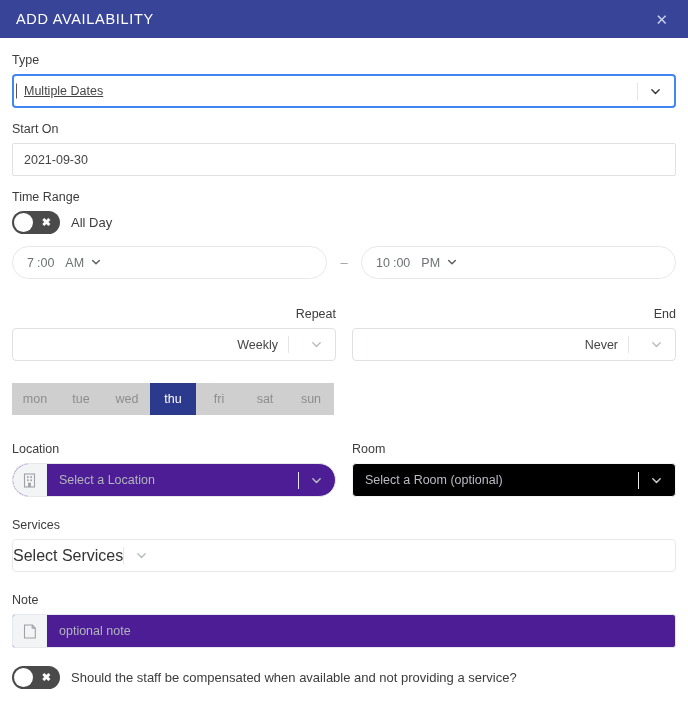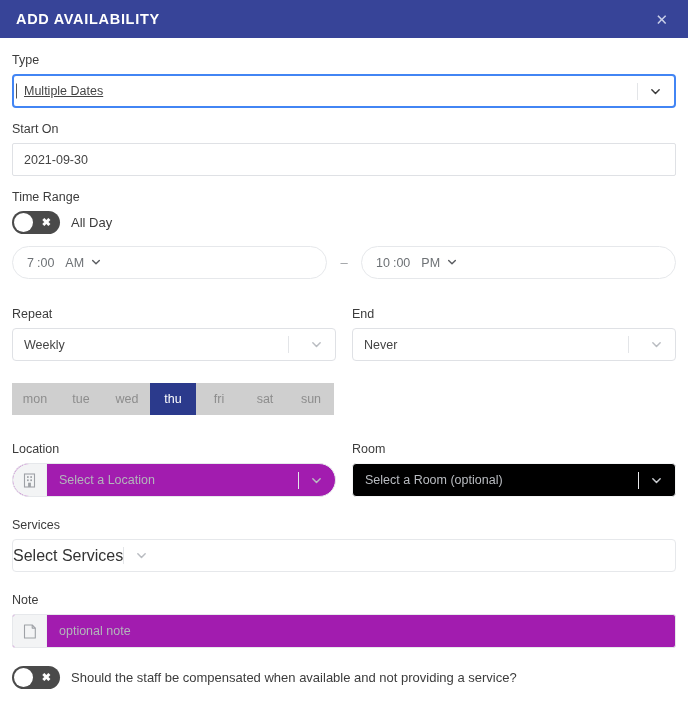--- a/index.html
+++ b/index.html
@@ -20,21 +20,21 @@
     background: #374498;
     display: flex;
     align-items: center;
     justify-content: space-between;
     padding: 0 14px 0 16px;
   }
   .modal-title {
     color: #ffffff;
     font-size: 14.5px;
     letter-spacing: 0.7px;
-    font-weight: 700;
+    font-weight: 400;
   }
   .close-btn {
     color: #c9cfe8;
     font-size: 15px;
     line-height: 1;
     cursor: pointer;
     padding: 4px 6px;
     font-family: "Liberation Sans", sans-serif;
   }
 
@@ -179,21 +179,21 @@
   }
 
   
   .prefixed {
     display: flex;
     align-items: stretch;
     height: 34px;
     border: 1px solid #e6e8eb;
     border-radius: 17px;
     overflow: hidden;
-    background: #a21caf;
+    background: #4c1d95;
   }
   .prefix-box {
     width: 34px;
     background: #f3f4f5;
     display: flex;
     align-items: center;
     justify-content: center;
     border-right: 1px solid #eceef0;
     flex: 0 0 auto;
   }
@@ -227,21 +227,21 @@
     height: 33px;
     border: 1px solid #e6e8eb;
     border-radius: 4px;
     display: flex;
     align-items: center;
   }
 
   .bottom-toggle { margin-top: 18px; }
   .bottom-toggle .toggle-label { font-size: 13px; }
 
-  .mt18 { margin-top: 27px; }
+  .mt18 { margin-top: 27px; text-align: right; }
   .mt14 { margin-top: 20px; }
 </style>
 </head>
 <body>
 
 <div class="modal-header">
   <div class="modal-title">ADD AVAILABILITY</div>
   <div class="close-btn">✕</div>
 </div>
 

